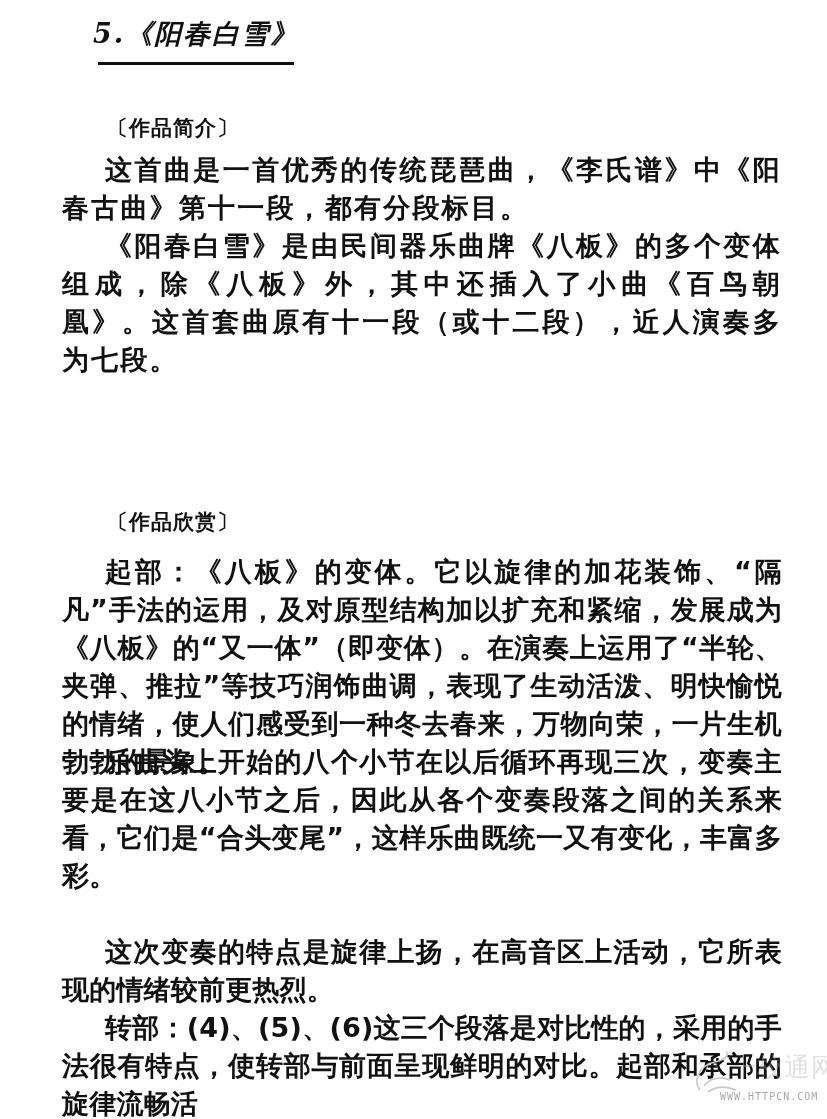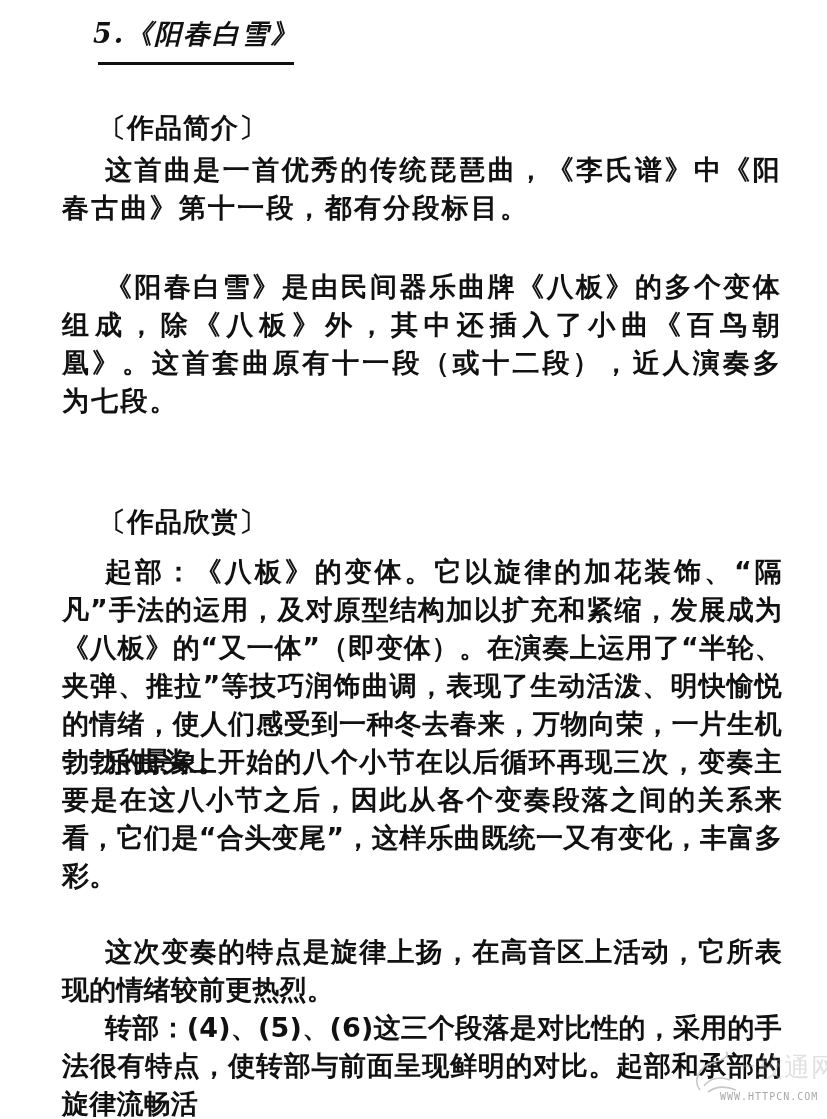--- a/index.html
+++ b/index.html
@@ -34,22 +34,22 @@
     .title-rule {
       position: absolute;
       left: 98px;
       top: 62px;
       width: 196px;
       height: 3px;
       background: #111111;
     }
     .section-head {
       position: absolute;
-      left: 99px;
-      font-size: 27px;
+      left: 107px;
+      font-size: 21px;
       font-weight: bold;
       line-height: 30px;
       white-space: nowrap;
       letter-spacing: 1px;
     }
     .para {
       position: absolute;
       left: 62px;
       width: 720px;
       font-size: 27px;
@@ -97,21 +97,21 @@
 <body>
 
 <div class="page">
 
   <div class="title">5.《阳春白雪》</div>
   <div class="title-rule"></div>
 
   <div class="section-head" style="top:113px;">〔作品简介〕</div>
 
   <div class="para p-intro" style="top:151px;">这首曲是一首优秀的传统琵琶曲，《李氏谱》中《阳春古曲》第十一段，都有分段标目。</div>
-  <div class="para p-intro" style="top:227px;margin-top:41px;">《阳春白雪》是由民间器乐曲牌《八板》的多个变体组成，除《八板》外，其中还插入了小曲《百鸟朝凰》。这首套曲原有十一段（或十二段），近人演奏多为七段。</div>
+  <div class="para p-intro" style="top:227px;">《阳春白雪》是由民间器乐曲牌《八板》的多个变体组成，除《八板》外，其中还插入了小曲《百鸟朝凰》。这首套曲原有十一段（或十二段），近人演奏多为七段。</div>
 
   <div class="section-head" style="top:507px;">〔作品欣赏〕</div>
 
   <div class="para p-sans" style="top:547px;">起部：《八板》的变体。它以旋律的加花装饰、“隔凡”手法的运用，及对原型结构加以扩充和紧缩，发展成为《八板》的“又一体”（即变体）。在演奏上运用了“半轮、夹弹、推拉”等技巧润饰曲调，表现了生动活泼、明快愉悦的情绪，使人们感受到一种冬去春来，万物向荣，一片生机勃勃的景象。</div>
   <div class="para p-sans" style="top:737px;">乐曲头上开始的八个小节在以后循环再现三次，变奏主要是在这八小节之后，因此从各个变奏段落之间的关系来看，它们是“合头变尾”，这样乐曲既统一又有变化，丰富多彩。</div>
   <div class="para p-sans" style="top:927px;">这次变奏的特点是旋律上扬，在高音区上活动，它所表现的情绪较前更热烈。</div>
   <div class="para p-sans" style="top:1003px;">转部：(4)、(5)、(6)这三个段落是对比性的，采用的手法很有特点，使转部与前面呈现鲜明的对比。起部和承部的旋律流畅活</div>
 
   <div class="watermark">
     <svg class="watermark-logo" viewBox="0 0 50 45">

